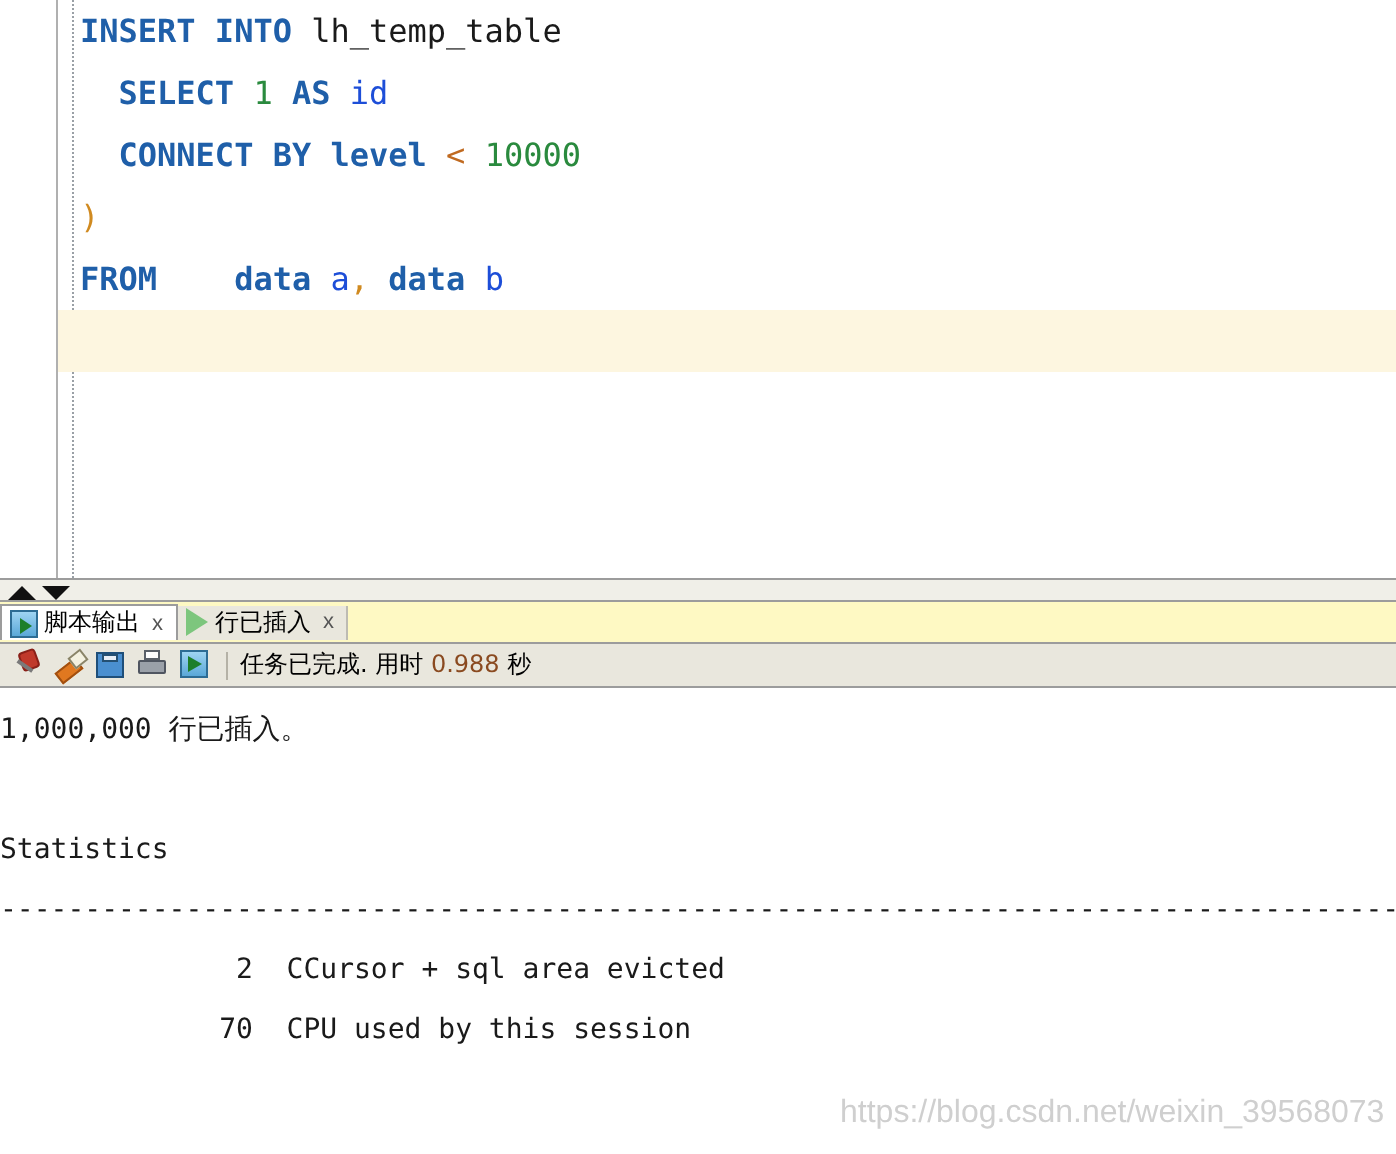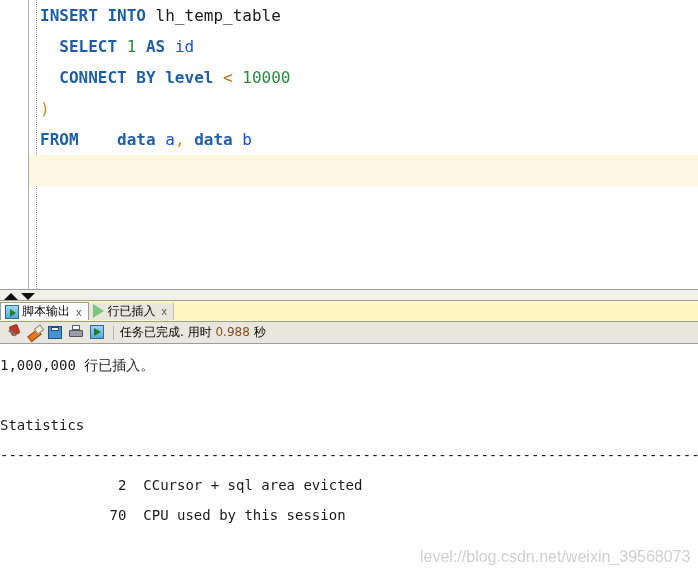--- a/index.html
+++ b/index.html
@@ -376,13 +376,13 @@
   <div class="tb-btn ic-print"></div>
   <div class="tb-btn ic-runscript"></div>
   <div class="tb-sep"></div>
   <div id="status-text">
     <span>任务已完成. 用时 </span><span class="elapsed">0.988</span><span> 秒</span>
   </div>
 </div>
 
 <div id="output-body"><div class="out-line">1,000,000 行已插入。</div><div class="out-line"> </div><div class="out-line">Statistics</div><div class="out-sep">-------------------------------------------------------------------------------------------------------</div><div class="out-line">              2  CCursor + sql area evicted</div><div class="out-line">             70  CPU used by this session</div></div>
 
-<div id="watermark">level://blog.csdn.net/weixin_39568073</div>
+<div id="watermark">https://blog.csdn.net/weixin_39568073</div>
 
 </body></html>

